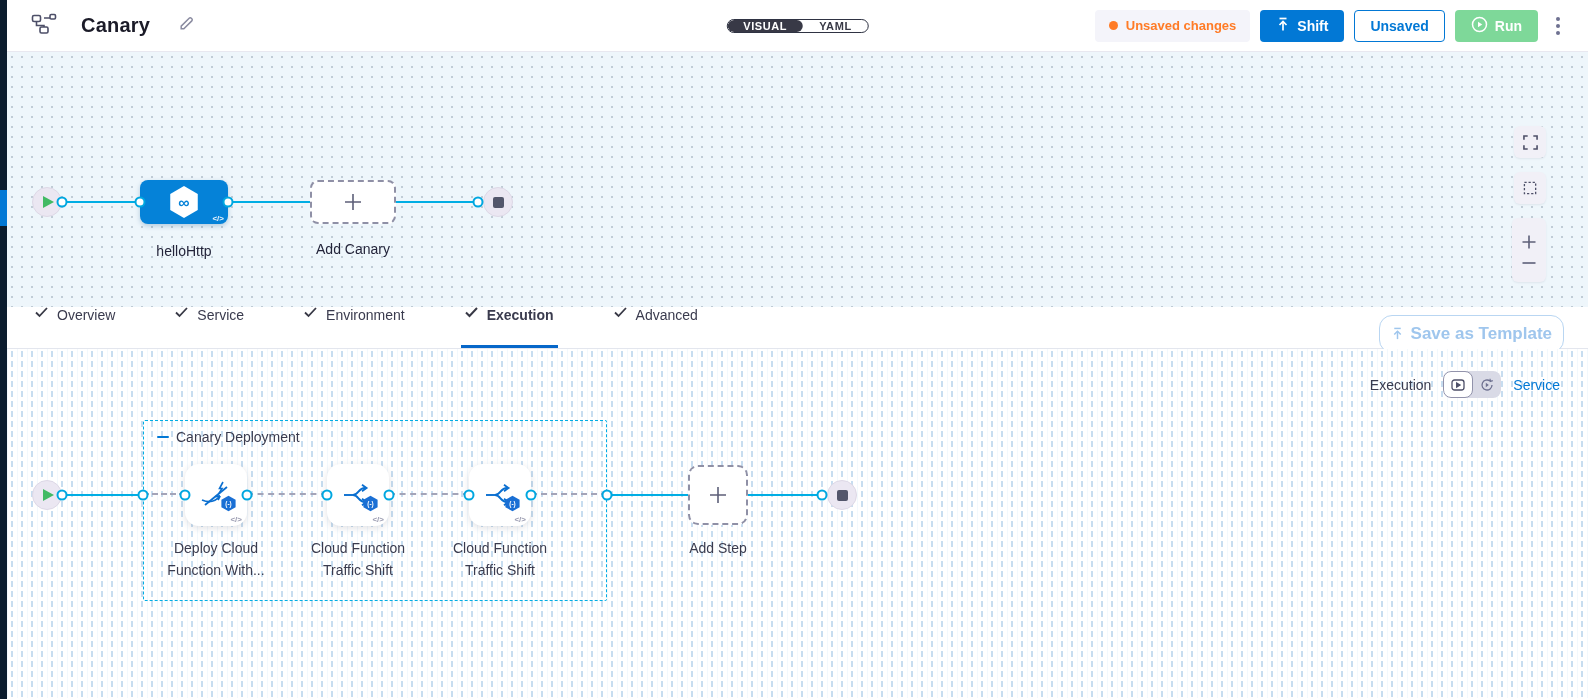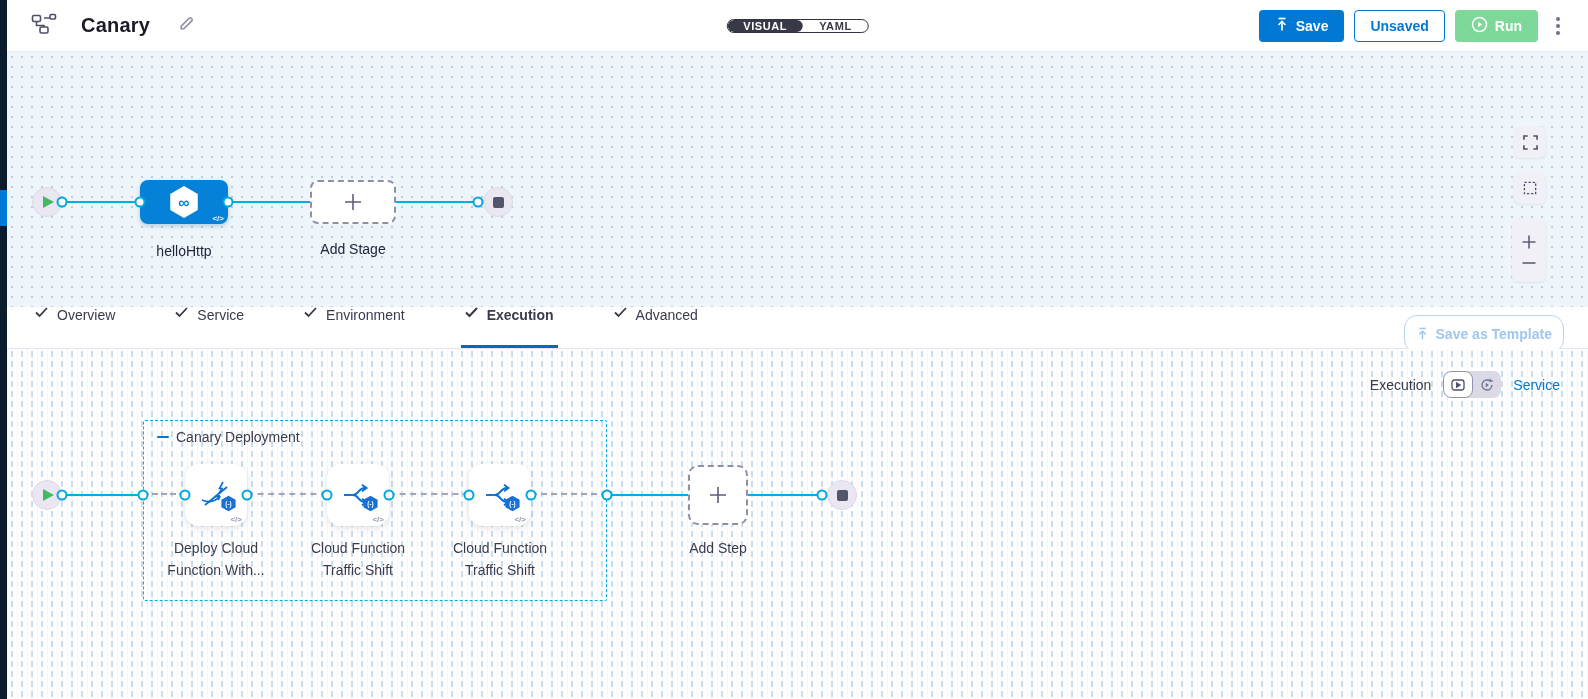--- a/index.html
+++ b/index.html
@@ -60,21 +60,21 @@
                  align-items:center; justify-content:center; cursor:pointer; box-shadow:0 1px 2px rgba(40,41,61,.08); }
 
   
   .tabbar { position:relative; height:42px; background:#fff; border-bottom:1px solid #e3e6ee;
             display:flex; align-items:stretch; padding-left:24px; }
   .tab { display:flex; align-items:flex-start; gap:9px; padding:0 4px; margin-right:52px;
          font-size:14px; color:#3a3b4e; cursor:pointer; border-bottom:3px solid transparent; }
   .tab.sel { font-weight:bold; border-bottom-color:#0667c9; }
   .tpl-btn { position:absolute; right:24px; top:8px; height:38px; display:flex; align-items:center; gap:7px;
              padding:0 11px; border:1px solid #b9d6f2; border-radius:13px; color:#9fc6ed;
-             font-size:14px; font-weight:bold; background:#fff; cursor:pointer; }
+             font-size:17px; font-weight:bold; background:#fff; cursor:pointer; }
 
   
   .exec-canvas { position:relative; height:349px; background:#fff;
       background-image:
         radial-gradient(1.1px 3.5px at 5px 5px, #c7ddf0 92%, transparent 95%),
         linear-gradient(90deg, rgba(2,120,213,.05) 1px, transparent 1px);
       background-size:10px 10px, 10px 10px; }
   .exec-switch-row { position:absolute; top:22px; right:28px; display:flex; align-items:center; gap:12px; }
   .exec-label { font-size:14px; color:#3a3b4e; }
   .rollback-link { font-size:14px; color:#0278d5; cursor:pointer; }
@@ -121,29 +121,33 @@
           </svg>
         </span>
       </div>
 
       <div class="mode-toggle">
         <div class="mode-seg sel">VISUAL</div>
         <div class="mode-seg unsel">YAML</div>
       </div>
 
       <div class="hdr-right">
+        <div class="unsaved-badge">
+          <span class="unsaved-dot"></span>
+          <span>Unsaved changes</span>
+        </div>
         <div class="btn btn-save">
           <span>
             <svg width="14" height="15" viewBox="0 0 14 15" fill="none" stroke="#fff" stroke-width="1.7">
               <path d="M3.5 1.5 H10.5"></path>
                 <path d="M7 4.5 V13.5"></path>
                 <path d="M3.5 8 L7 4.5 L10.5 8"></path>
             </svg>
           </span>
-          <span>Save</span>
+          <span>Shift</span>
         </div>
         <div class="btn btn-discard">
           <span>Unsaved</span>
         </div>
         <div class="btn btn-run">
           <span>
             <svg width="17" height="17" viewBox="0 0 17 17" fill="none">
               <circle cx="8.5" cy="8.5" r="7" stroke="#fff" stroke-width="1.5"></circle>
               <path d="M7 5.8 L11.3 8.5 L7 11.2 Z" fill="#fff"></path>
             </svg>
@@ -183,21 +187,21 @@
       <div class="round-node" style="left:476px; top:135px;">
         <div class="stop-sq"></div>
       </div>
 
       <div class="port" style="left:55px; top:150px;"></div>
       <div class="port" style="left:133px; top:150px;"></div>
       <div class="port" style="left:221px; top:150px;"></div>
       <div class="port" style="left:471px; top:150px;"></div>
 
       <div class="node-label" style="left:177px; top:191px;">helloHttp</div>
-      <div class="node-label" style="left:346px; top:189px;">Add Stage</div>
+      <div class="node-label" style="left:346px; top:189px;">Add Canary</div>
 
       <div class="canvas-ctrl" style="right:42px; top:74px; width:32px; height:32px;">
         <svg width="15" height="15" viewBox="0 0 16 16" fill="none" stroke="#4d4f68" stroke-width="1.7">
           <path d="M1 5 V1 H5 M11 1 H15 V5 M15 11 V15 H11 M5 15 H1 V11"></path>
         </svg>
       </div>
       <div class="canvas-ctrl" style="right:42px; top:120px; width:32px; height:32px;">
         <svg width="15" height="15" viewBox="0 0 16 16" fill="none" stroke="#4d4f68" stroke-width="1.4">
           <rect x="1.5" y="1.5" width="12" height="12" stroke-dasharray="2.4 2"></rect>
         </svg>

